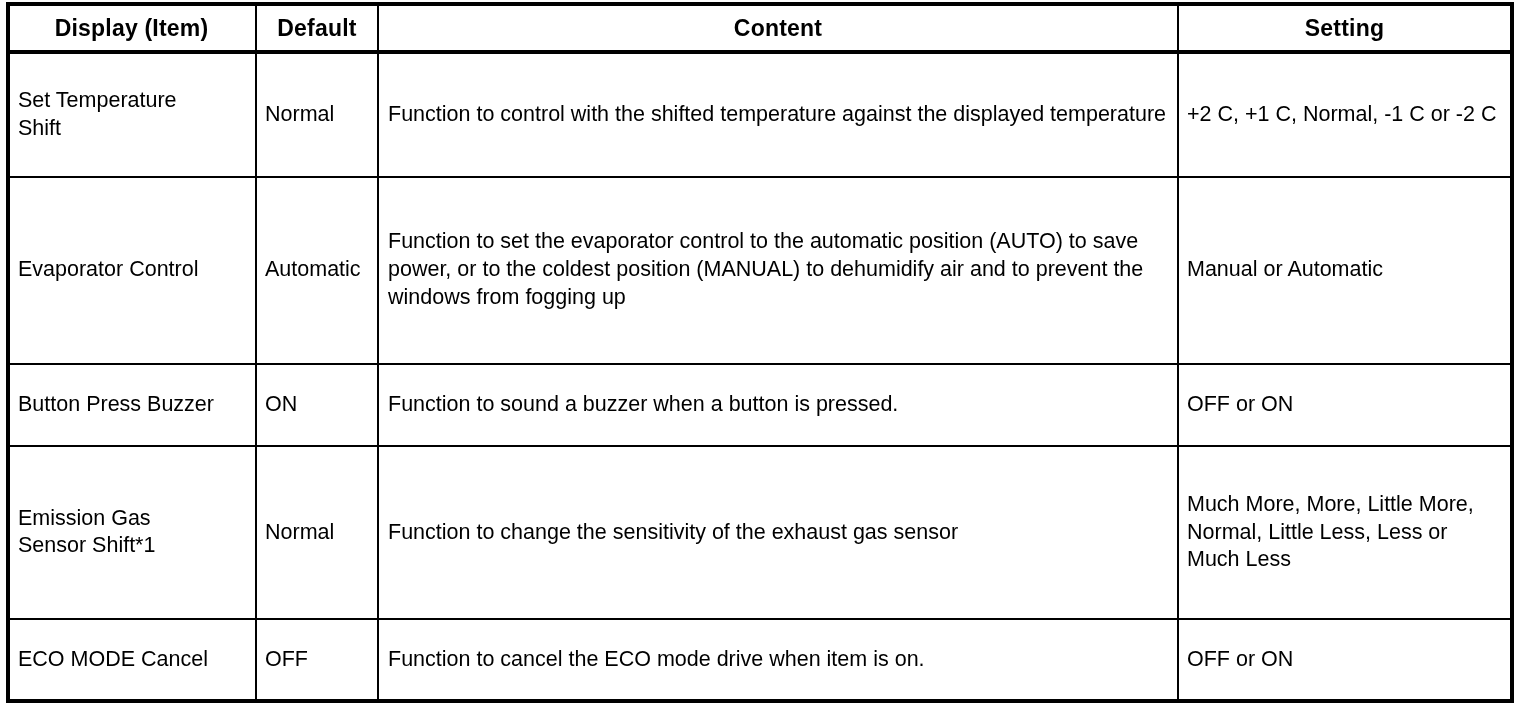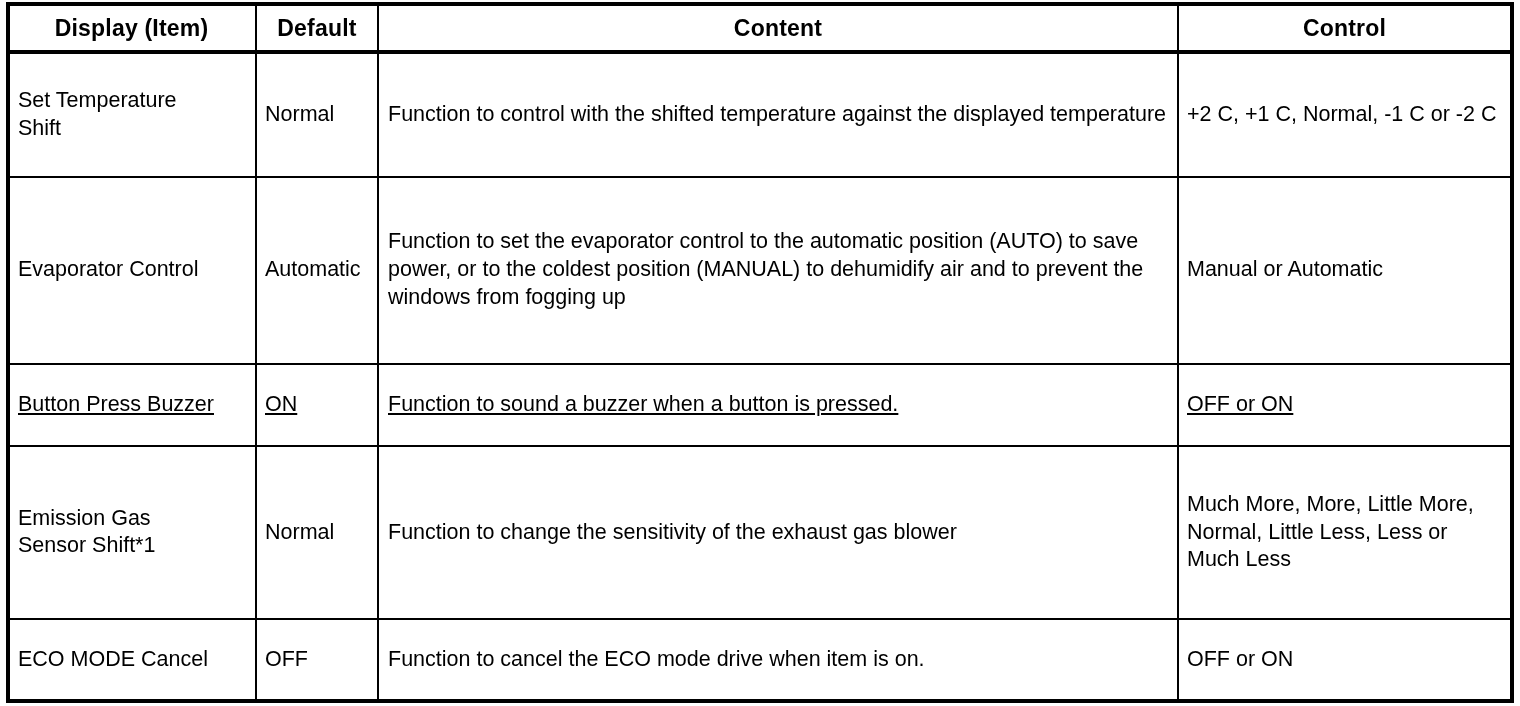--- a/index.html
+++ b/index.html
@@ -69,41 +69,41 @@
   td.c-cont-cell .txt   { padding-left: 9px; padding-right: 6px; }
   td.c-set-cell .txt    { padding-left: 8px; padding-right: 4px; }
 
   
   tr.r0 { height: 70px; }
   tr.r1 { height: 105px; }
   tr.r2 { height: 71px; }
   tr.r3 { height: 72px; }
   tr.r4 { height: 71px; }
   tr.r5 { height: 71px; }
-  tr.r6 { height: 46px; text-decoration: underline; }
+  tr.r6 { height: 46px; }
   tr.r7 { height: 97px; }
   tr.r8 { height: 46px; }
 </style>
 </head>
 <body>
 
 <div id="table-wrap">
   <table class="spec-table">
     <colgroup>
       <col class="c-item">
       <col class="c-default">
       <col class="c-content">
       <col class="c-setting">
     </colgroup>
     <thead>
       <tr class="head-row">
         <th class="th-item">Display (Item)</th>
         <th class="th-default">Default</th>
         <th class="th-content">Content</th>
-        <th class="th-setting">Control</th>
+        <th class="th-setting">Setting</th>
       </tr>
     </thead>
     <tbody>
       <tr class="r0">
         <td class="cell c-item-cell">
             <span class="txt">Set Temperature
 Shift</span>
           </td>
         <td class="cell c-def-cell">
             <span class="txt">Normal</span>
@@ -145,21 +145,21 @@
       </tr>
       <tr class="r7">
         <td class="cell c-item-cell">
             <span class="txt">Emission Gas
 Sensor Shift*1</span>
           </td>
         <td class="cell c-def-cell">
             <span class="txt">Normal</span>
           </td>
         <td class="cell c-cont-cell">
-            <span class="txt">Function to change the sensitivity of the exhaust gas blower</span>
+            <span class="txt">Function to change the sensitivity of the exhaust gas sensor</span>
           </td>
         <td class="cell c-set-cell">
             <span class="txt">Much More, More, Little More, Normal, Little Less, Less or Much Less</span>
           </td>
       </tr>
       <tr class="r8">
         <td class="cell c-item-cell">
             <span class="txt">ECO MODE Cancel</span>
           </td>
         <td class="cell c-def-cell">

